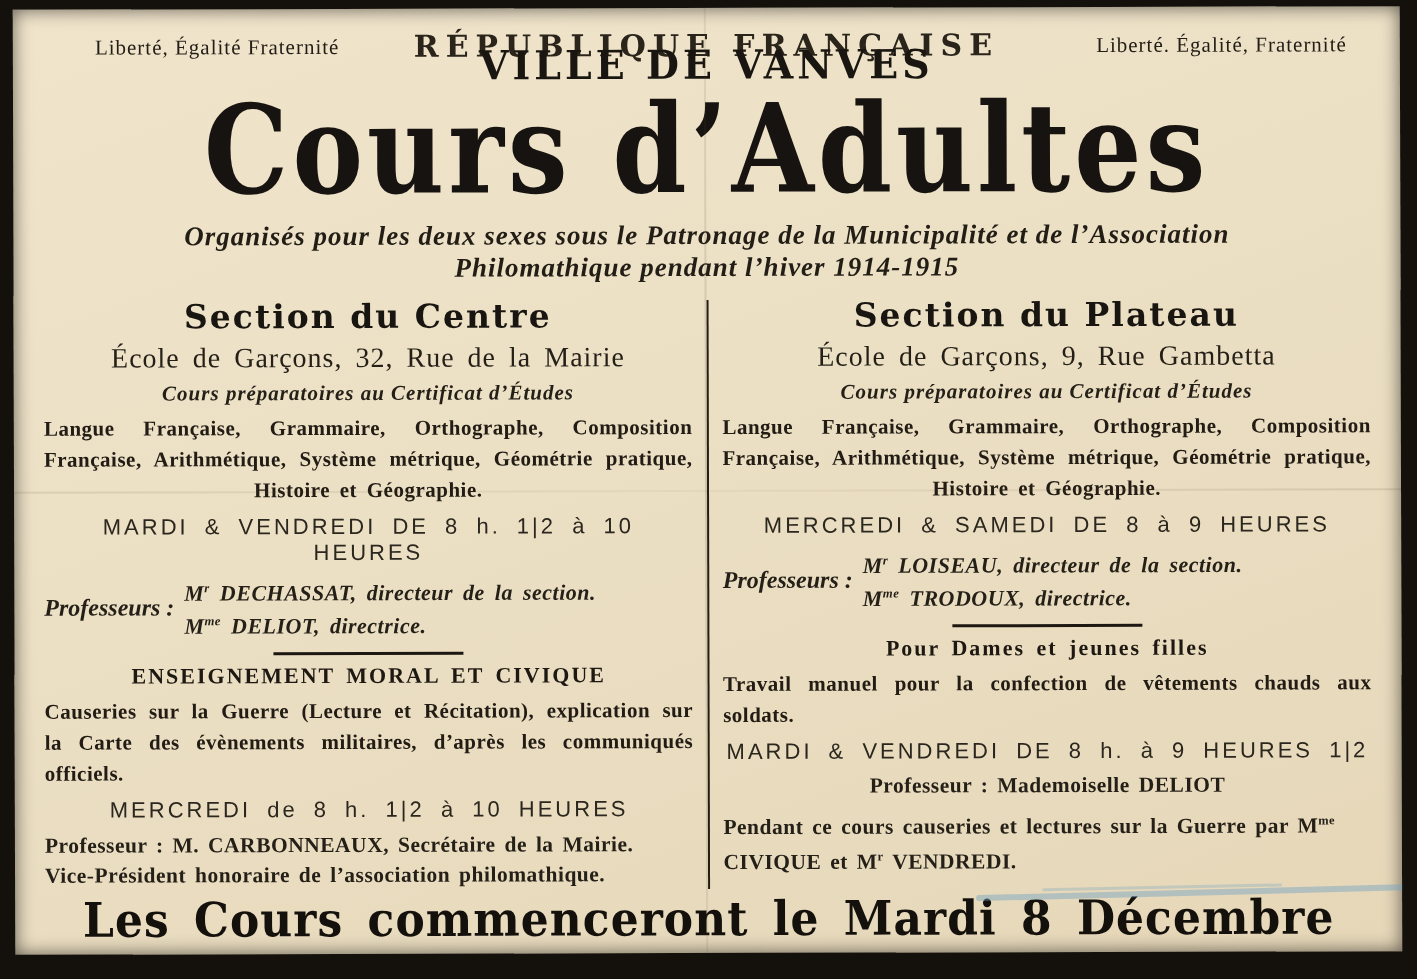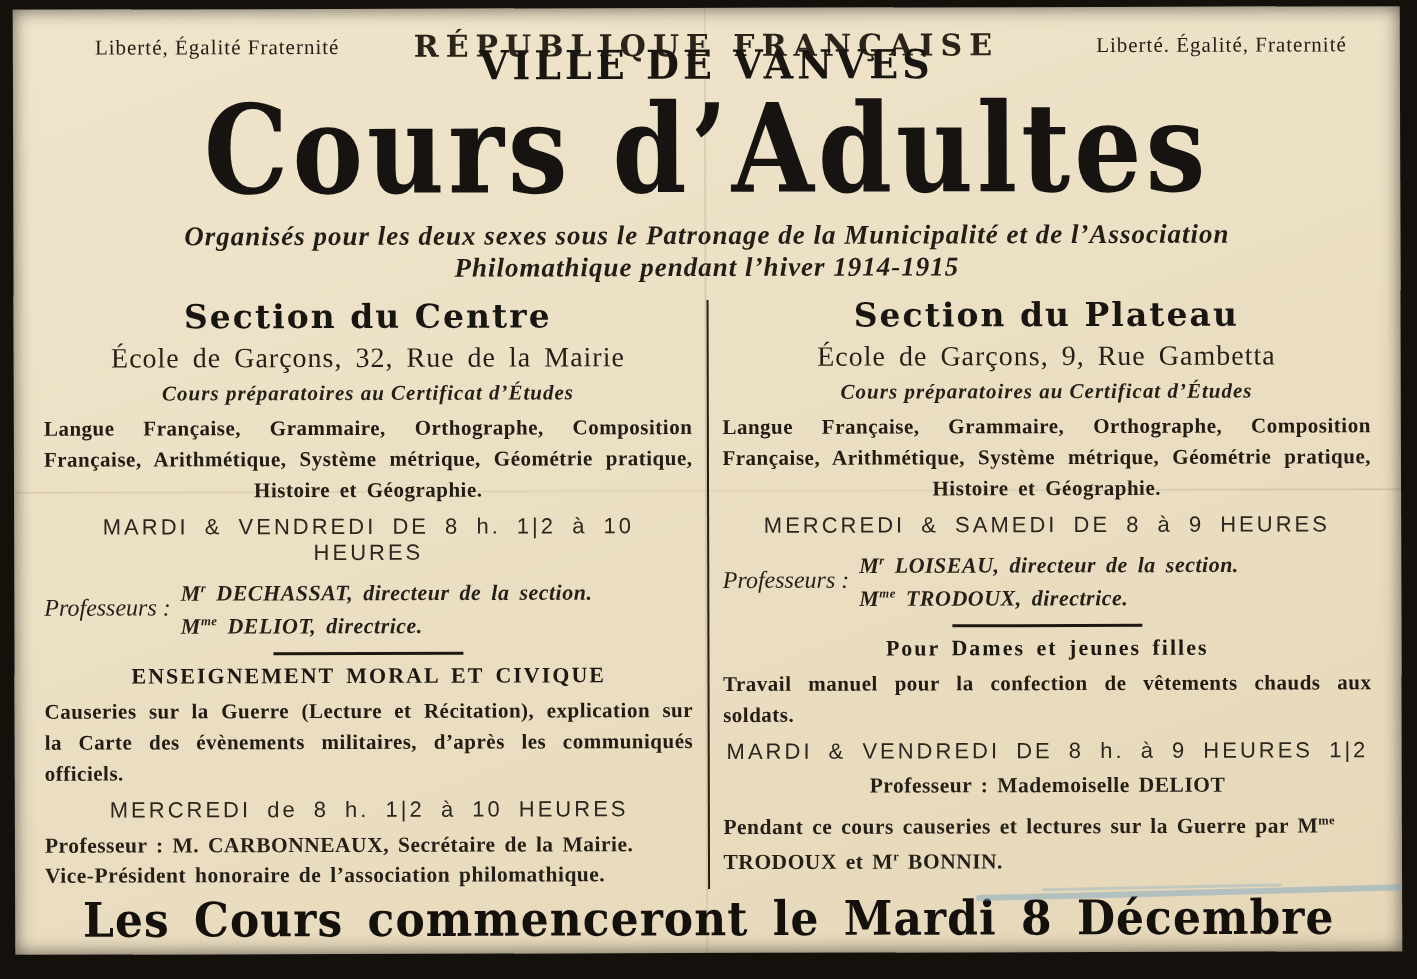--- a/index.html
+++ b/index.html
@@ -60,21 +60,21 @@
   .sec-title{text-align:center;font-family:"DejaVu Serif", serif;font-weight:bold;
     font-size:33px;letter-spacing:2px;color:#191510;}
   .addr{text-align:center;margin-top:6px;font-size:28px;letter-spacing:1px;word-spacing:5px;}
   .course{text-align:center;margin-top:7px;font-style:italic;font-weight:bold;font-size:21px;letter-spacing:1px;}
   .para{margin-top:7px;font-weight:bold;font-size:21px;line-height:31px;letter-spacing:.5px;word-spacing:4px;
     text-align:justify;text-align-last:left;color:#221c14;}
   .para.center-last{text-align-last:center;}
   .sched{margin-top:8px;text-align:center;font-family:"Liberation Sans", sans-serif;
     font-size:22px;letter-spacing:3px;word-spacing:7px;color:#2b261e;}
   .profs{display:flex;margin-top:8px;align-items:center;}
-  .prof-label{font-style:italic;font-weight:normal;font-size:24px;white-space:nowrap;margin-right:10px;}
+  .prof-label{font-style:italic;font-weight:bold;font-size:24px;white-space:nowrap;margin-right:10px;}
   .prof-rows{flex:1;}
   .prof-row{font-style:italic;font-weight:bold;font-size:22px;line-height:28px;letter-spacing:.5px;word-spacing:4px;}
   sup{font-size:58%;vertical-align:super;}
   .mini-rule{width:190px;height:3px;background:#1c1711;margin:11px auto 8px;}
   .subhead{text-align:center;font-weight:bold;font-size:22px;letter-spacing:2px;word-spacing:4px;color:#1d1811;}
   .prof-line{font-weight:bold;font-size:21.5px;line-height:30px;letter-spacing:.5px;word-spacing:3px;text-align:left;}
   .prof-line.center{text-align:center;}
 
   .announce{text-align:center;margin-top:6px;font-family:"DejaVu Serif", serif;font-weight:bold;
     font-size:44px;letter-spacing:1px;word-spacing:8px;transform:scaleY(1.08);color:#14110d;}
@@ -134,21 +134,21 @@
           <div class="prof-rows">
             <div class="prof-row"><span>M</span><sup>r</sup><span> LOISEAU</span><span>, directeur de la section.</span></div>
             <div class="prof-row"><span>M</span><sup>me</sup><span> TRODOUX</span><span>, directrice.</span></div>
           </div>
         </div>
         <div class="mini-rule"></div>
         <div class="subhead">Pour Dames et jeunes filles</div>
         <div class="para">Travail manuel pour la confection de vêtements chauds aux soldats.</div>
         <div class="sched">MARDI &amp; VENDREDI DE 8 h. à 9 HEURES 1|2</div>
         <div class="prof-line center" style="margin-top:6px;">Professeur : Mademoiselle DELIOT</div>
-        <div class="prof-line" style="margin-top:6px;"><span>Pendant ce cours causeries et lectures sur la Guerre par M</span><sup>me</sup><span> TRODOUX et M</span><sup>r</sup><span> BONNIN.</span></div>
+        <div class="prof-line" style="margin-top:6px;"><span>Pendant ce cours causeries et lectures sur la Guerre par M</span><sup>me</sup><span> CIVIQUE et M</span><sup>r</sup><span> VENDREDI.</span></div>
       </div>
     </div>
 
     <div class="announce">Les Cours commenceront le Mardi 8 Décembre 1914</div>
 
   </div>
 
   <div class="crease-v"></div>
   <div class="crease-h"></div>
   <div class="crayon1"></div>

